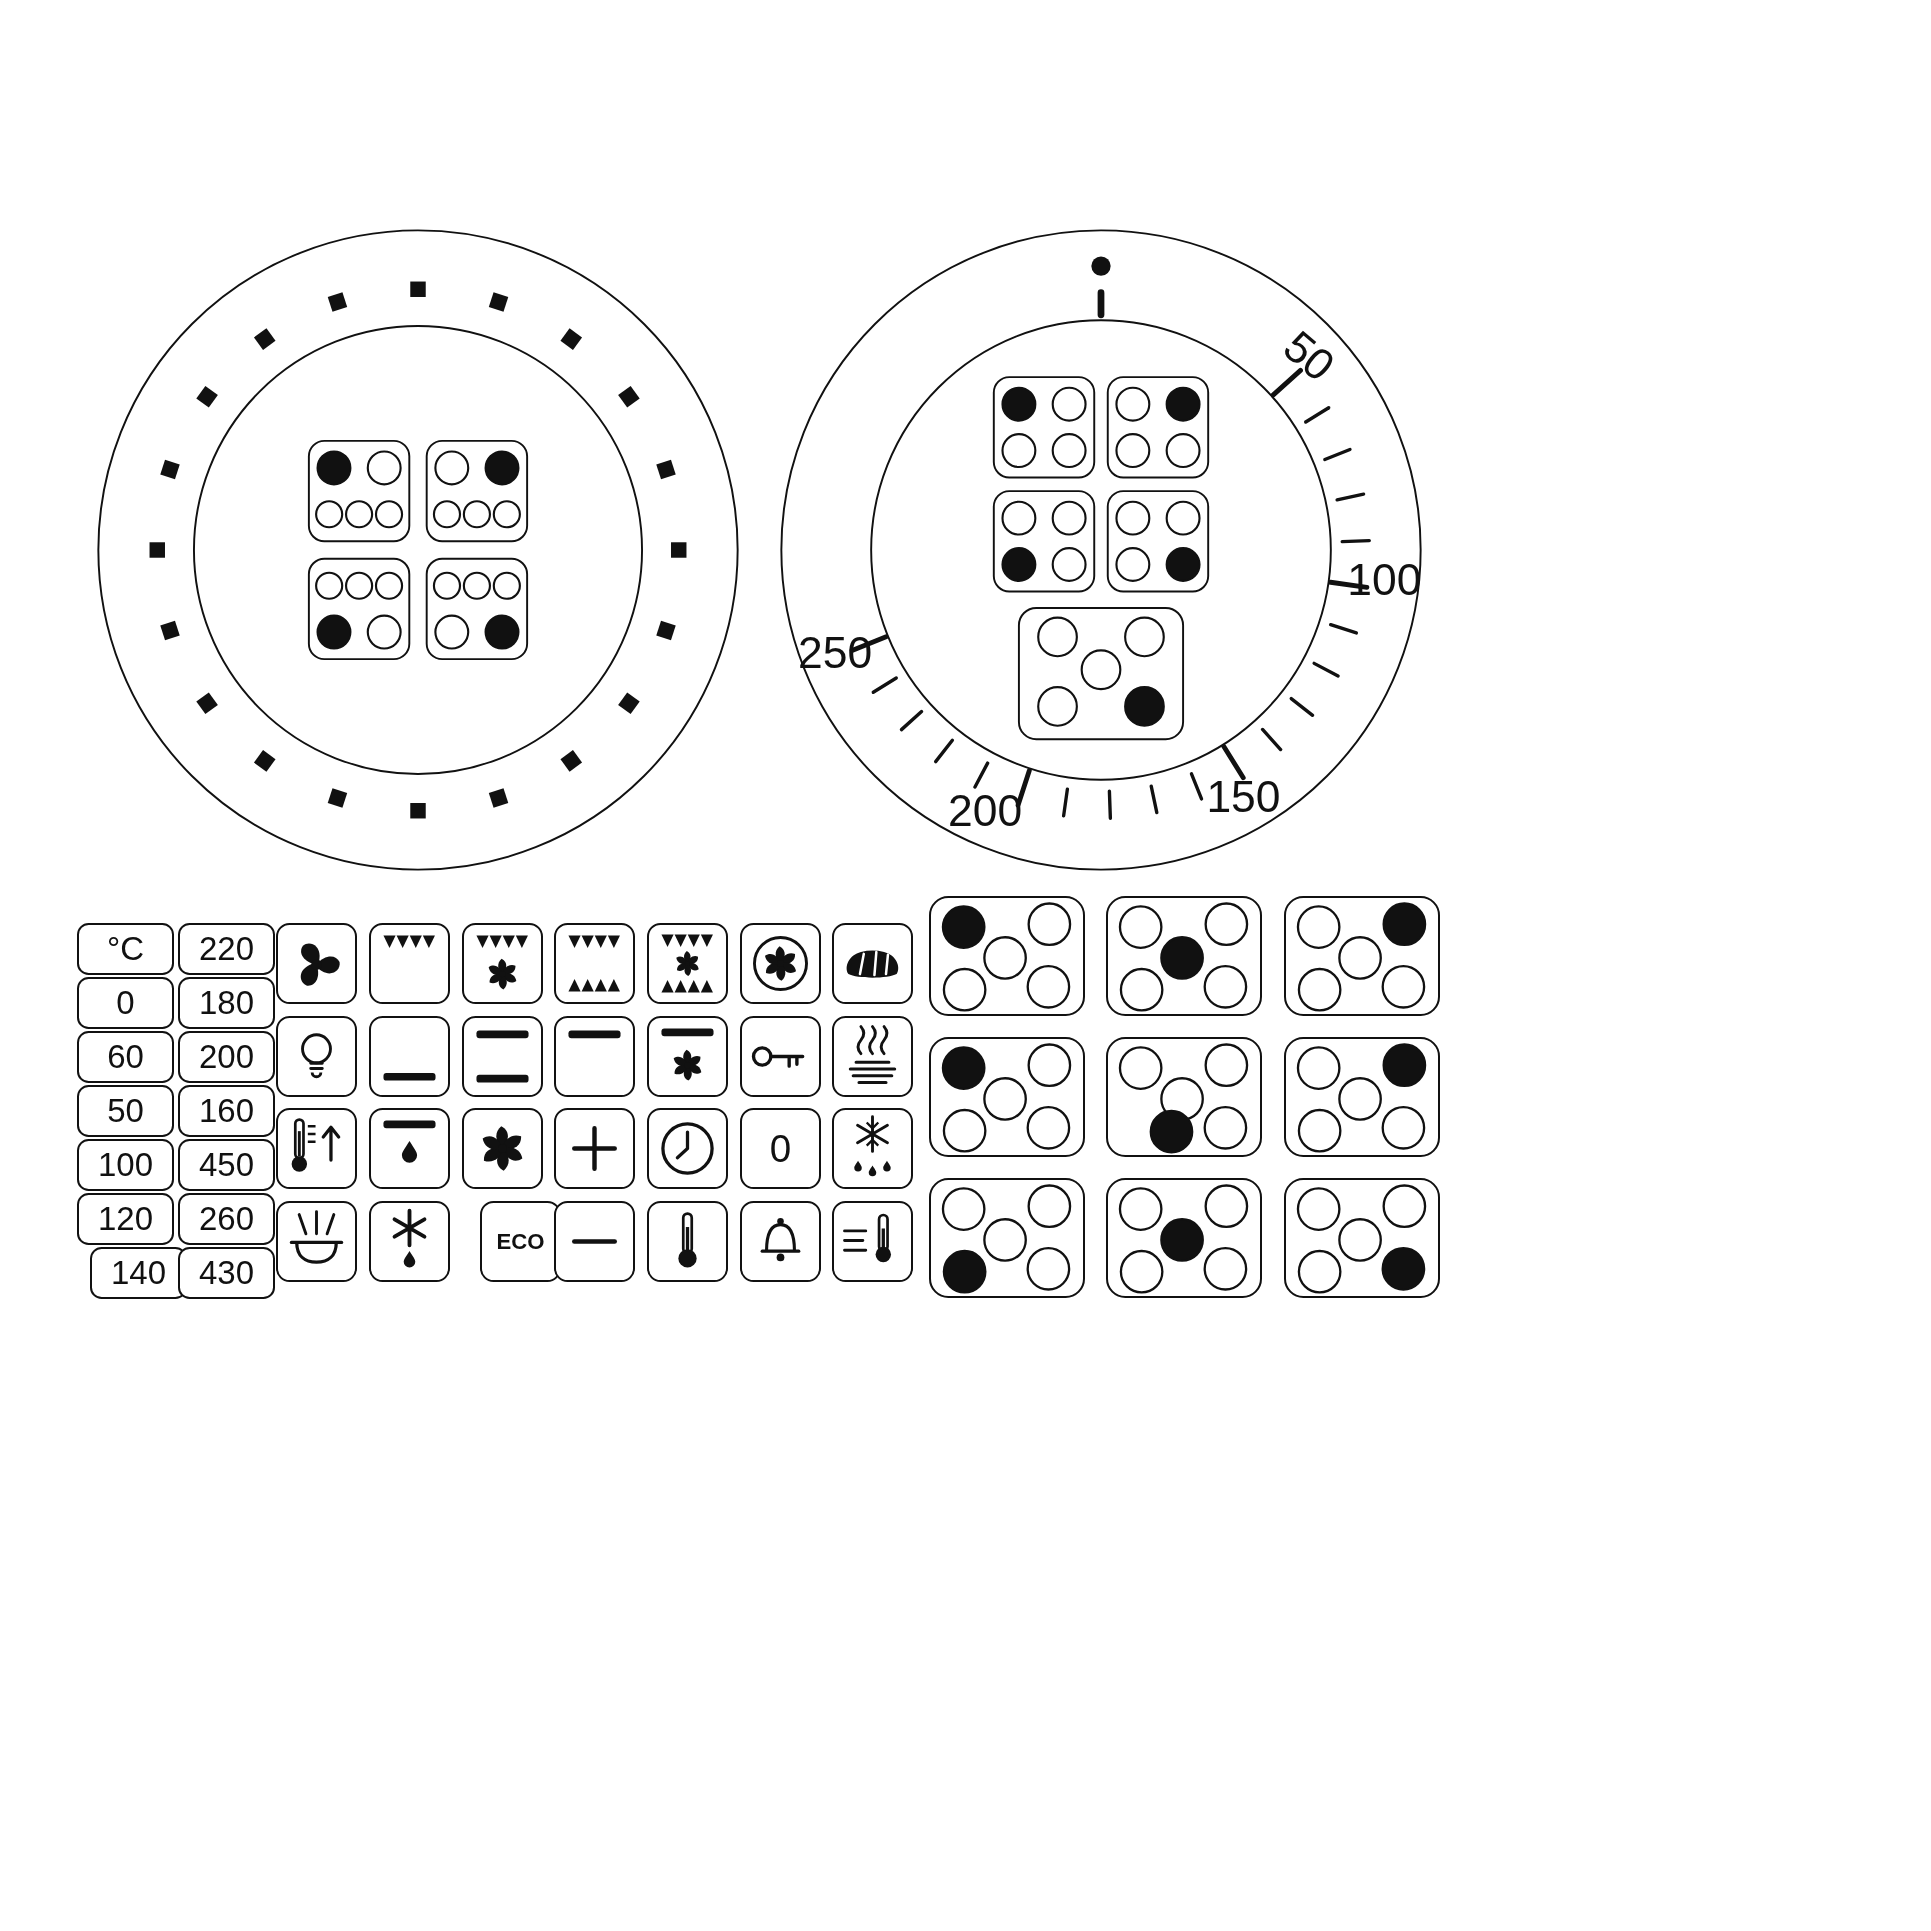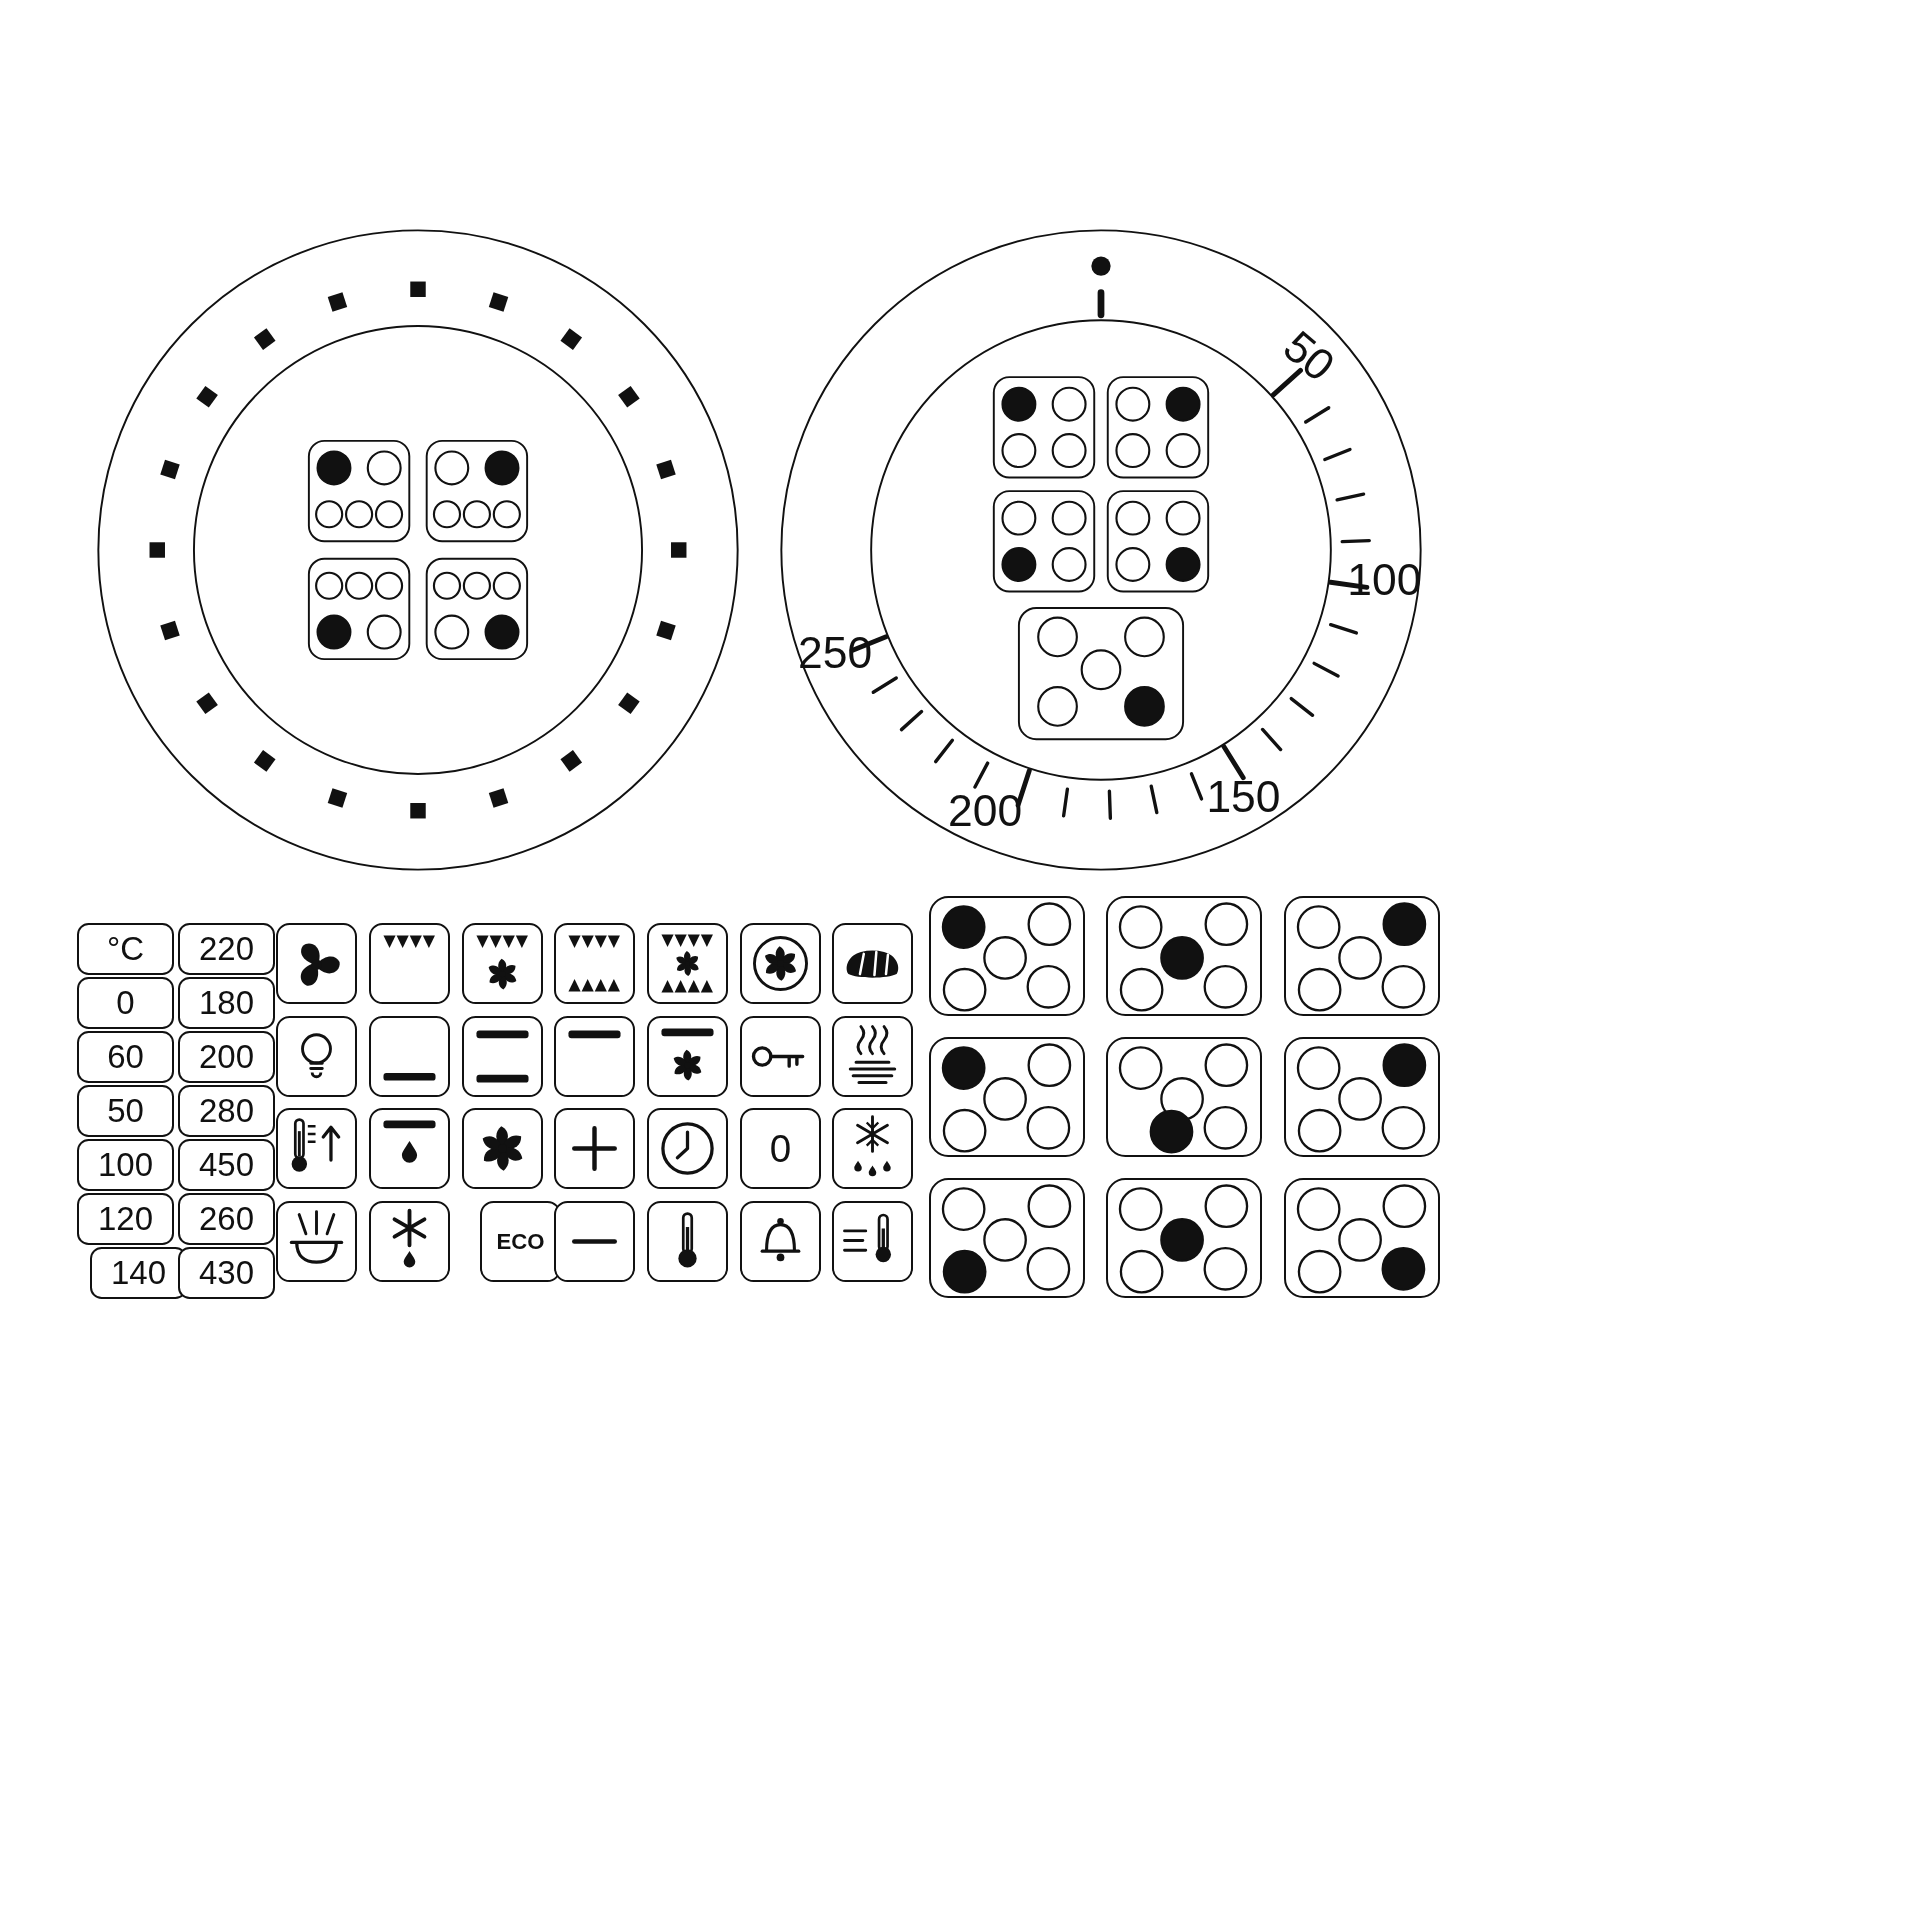--- a/index.html
+++ b/index.html
@@ -151,21 +151,21 @@
       <div class="pill" style="left:77px;top:923px">°C</div>
       <div class="pill" style="left:77px;top:977px">0</div>
       <div class="pill" style="left:77px;top:1031px">60</div>
       <div class="pill" style="left:77px;top:1085px">50</div>
       <div class="pill" style="left:77px;top:1139px">100</div>
       <div class="pill" style="left:77px;top:1193px">120</div>
       <div class="pill" style="left:90px;top:1247px">140</div>
       <div class="pill" style="left:178px;top:923px">220</div>
       <div class="pill" style="left:178px;top:977px">180</div>
       <div class="pill" style="left:178px;top:1031px">200</div>
-      <div class="pill" style="left:178px;top:1085px">280</div>
+      <div class="pill" style="left:178px;top:1085px">160</div>
       <div class="pill" style="left:178px;top:1139px">450</div>
       <div class="pill" style="left:178px;top:1193px">260</div>
       <div class="pill" style="left:178px;top:1247px">430</div>
     </div>
   <div id="icon-grid" class="abs" style="left:0;top:0;">
       <div class="icon-tile" style="left:276px;top:923px">
               <svg viewBox="0 0 84 84" width="81" height="81">
           <g transform="translate(42 43) scale(1.0833333333333333)" fill="#111111">
             <path d="M0 0 C-12 -2 -18 -11 -13 -18 C-7 -23 3 -19 3 -8 C3 -4 2 -1 0 0 Z" transform="rotate(0)"></path>
             <path d="M0 0 C-12 -2 -18 -11 -13 -18 C-7 -23 3 -19 3 -8 C3 -4 2 -1 0 0 Z" transform="rotate(120)"></path>

